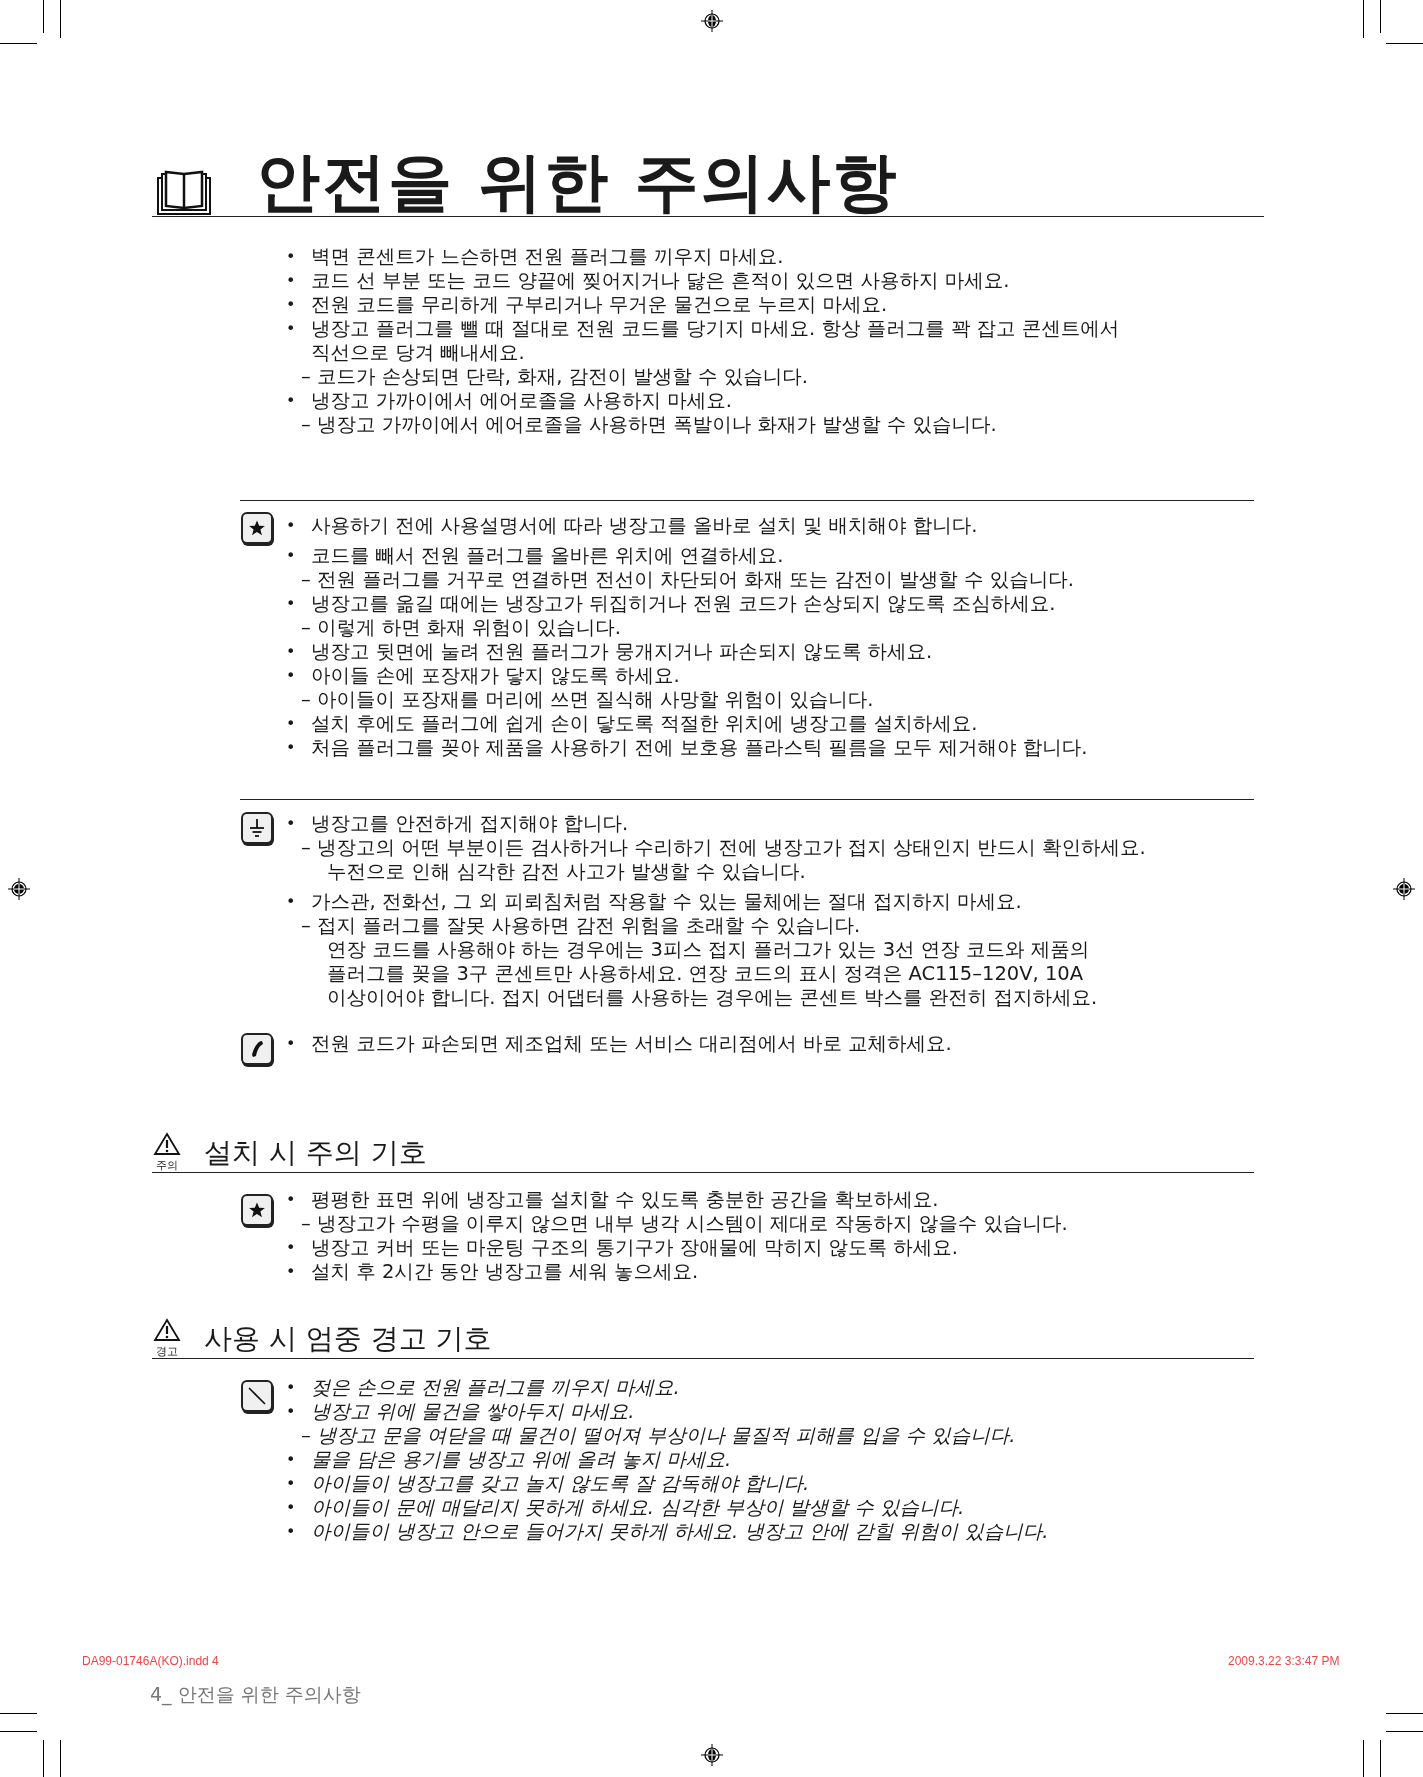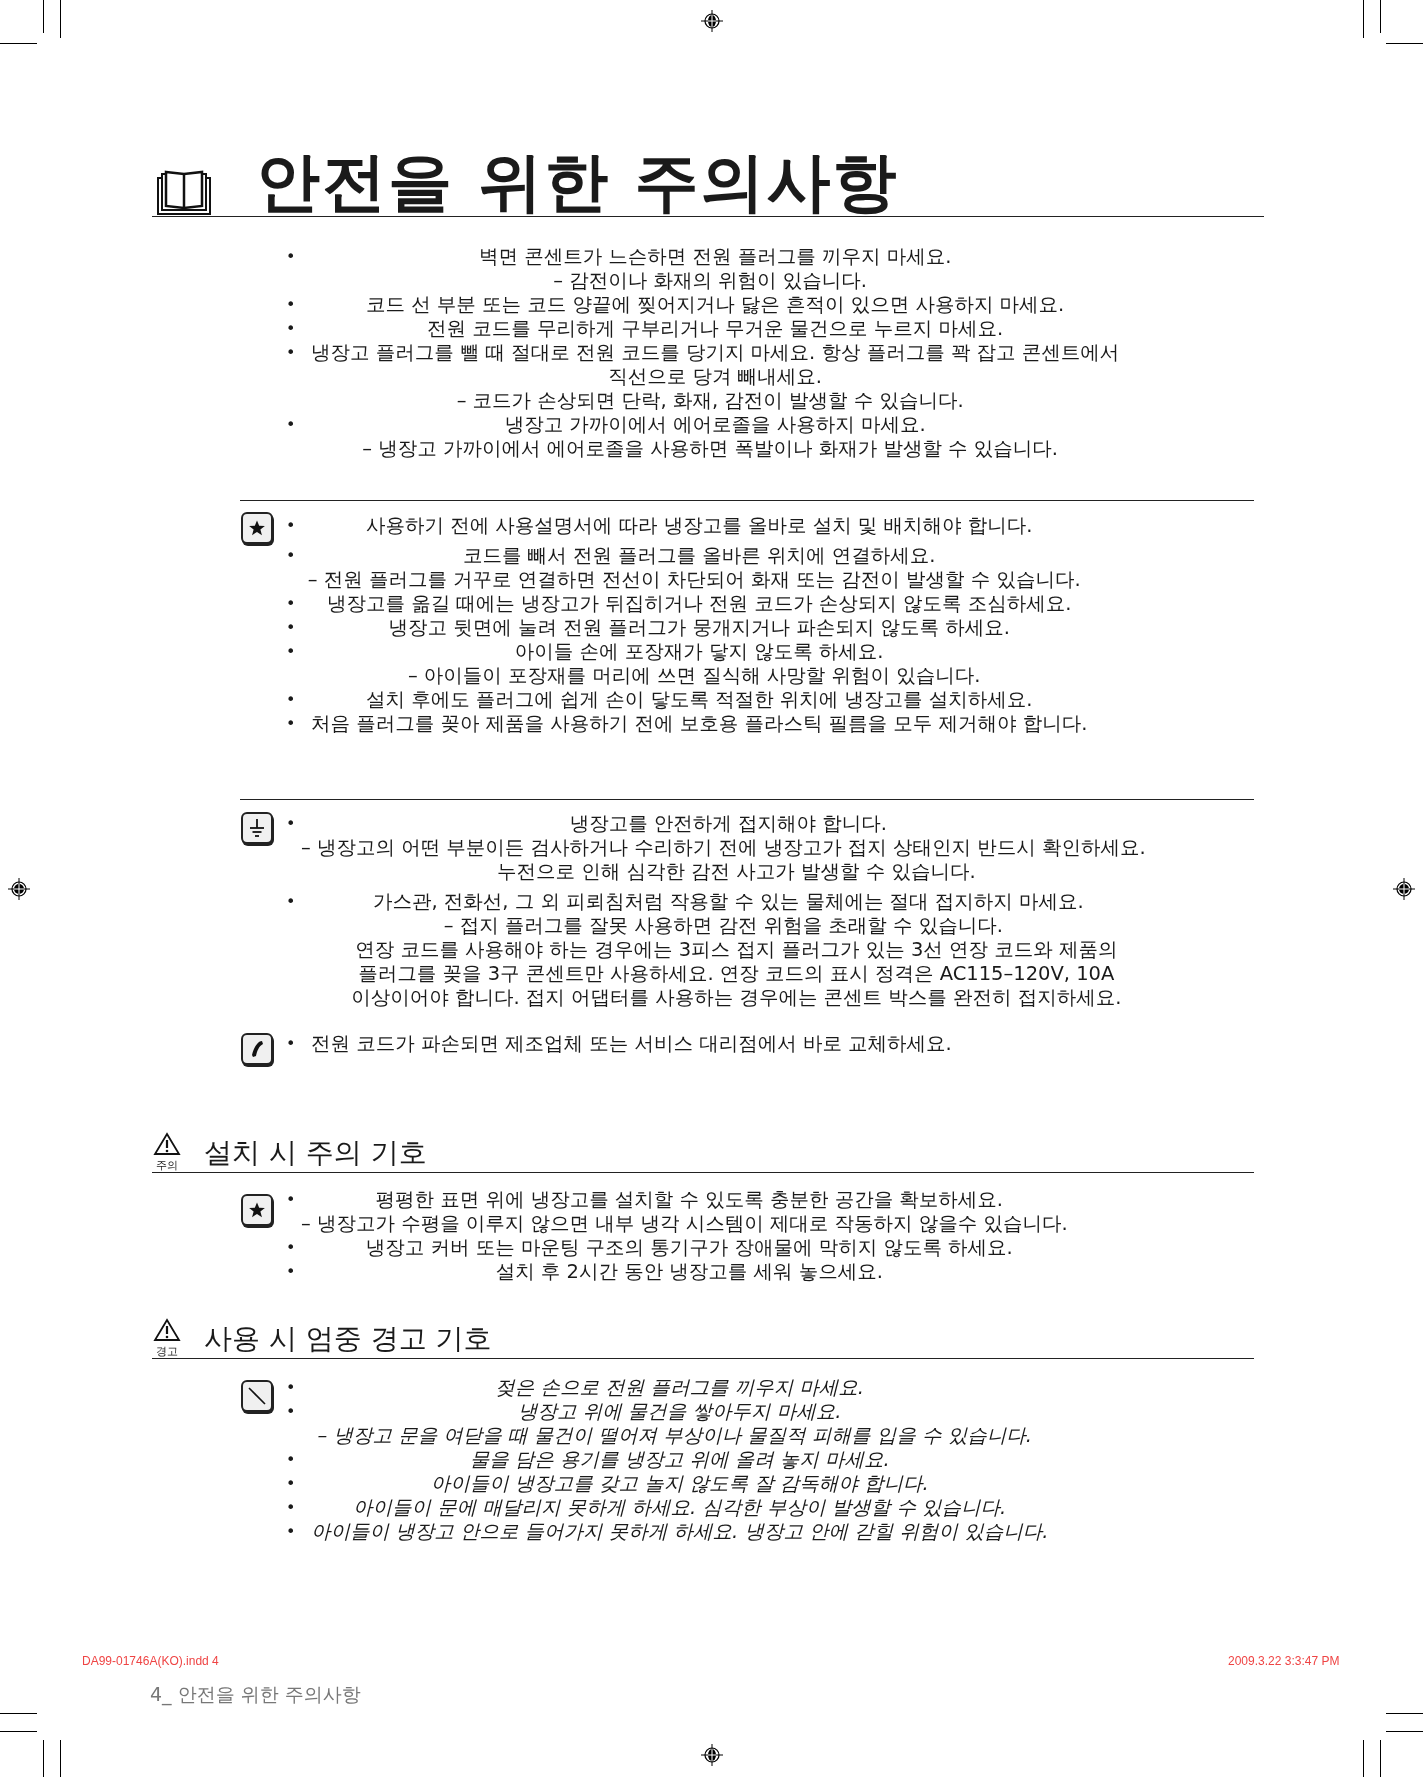--- a/index.html
+++ b/index.html
@@ -8,21 +8,21 @@
   
   .vline { position:absolute; width:1px; background:#000; }
   .hline { position:absolute; height:1px; background:#000; }
   .reg { position:absolute; width:22px; height:22px; }
 
   
   .title-wrap { position:absolute; left:152px; top:148px; width:1112px; height:68px; border-bottom:1.5px solid #222; }
   .title-icon { position:absolute; left:4px; top:22px; width:56px; height:46px; }
   .title-text { position:absolute; left:104px; top:-6px; font-size:64px; font-weight:bold; letter-spacing:2px; line-height:80px; }
 
-  .block { position:absolute; left:285px; font-size:19.5px; line-height:24px;text-align:center; }
+  .block { position:absolute; left:285px; font-size:19.5px; line-height:24px; }
   .line { white-space:nowrap; height:24px; }
   .bullet { position:relative; padding-left:26px; }
   .bullet::before { content:"•"; position:absolute; left:1px; top:0; font-size:16px; }
   .sub { padding-left:16px; }
   .cont { padding-left:42px; }
   .cont2 { padding-left:26px; }
   .gap { height:6px; }
 
   .rule { position:absolute; left:240px; width:1014px; height:1px; background:#222; }
   .icon-box { position:absolute; left:241px; width:28px; height:28px; border:2px solid #222; border-radius:6px; background:#f0f0f0;
@@ -94,21 +94,20 @@
     <rect x="2" y="8" width="52" height="36" fill="none" stroke="#111" stroke-width="2"></rect>
     <rect x="6" y="4" width="44" height="36" fill="#fff" stroke="#111" stroke-width="2"></rect>
     <path d="M10 2 L28 4 L46 2 L46 36 L28 38 L10 36 Z" fill="#fff" stroke="#111" stroke-width="2.5"></path>
     <line x1="28" y1="4" x2="28" y2="38" stroke="#111" stroke-width="2.5"></line>
   </svg>
   <div class="title-text">안전을 위한 주의사항</div>
 </div>
 
 <div class="block" style="top:245px;">
     <div class="line bullet">벽면 콘센트가 느슨하면 전원 플러그를 끼우지 마세요.</div>
-    <div class="line sub">– 감전이나 화재의 위험이 있습니다.</div>
     <div class="line bullet">코드 선 부분 또는 코드 양끝에 찢어지거나 닳은 흔적이 있으면 사용하지 마세요.</div>
     <div class="line bullet">전원 코드를 무리하게 구부리거나 무거운 물건으로 누르지 마세요.</div>
     <div class="line bullet">냉장고 플러그를 뺄 때 절대로 전원 코드를 당기지 마세요. 항상 플러그를 꽉 잡고 콘센트에서</div>
     <div class="line cont2">직선으로 당겨 빼내세요.</div>
     <div class="line sub">– 코드가 손상되면 단락, 화재, 감전이 발생할 수 있습니다.</div>
     <div class="line bullet">냉장고 가까이에서 에어로졸을 사용하지 마세요.</div>
     <div class="line sub">– 냉장고 가까이에서 에어로졸을 사용하면 폭발이나 화재가 발생할 수 있습니다.</div>
   </div>
 
 <div class="rule" style="top:500px;"></div>
@@ -117,20 +116,21 @@
   <svg width="18" height="18" viewBox="0 0 24 24">
       <path d="M12 2 L14.9 9 L22.5 9.3 L16.5 14 L18.6 21.5 L12 17.2 L5.4 21.5 L7.5 14 L1.5 9.3 L9.1 9 Z" fill="#111"></path>
     </svg>
 </div>
 <div class="block" style="top:514px;">
     <div class="line bullet">사용하기 전에 사용설명서에 따라 냉장고를 올바로 설치 및 배치해야 합니다.</div>
     <div class="gap"></div>
     <div class="line bullet">코드를 빼서 전원 플러그를 올바른 위치에 연결하세요.</div>
     <div class="line sub">– 전원 플러그를 거꾸로 연결하면 전선이 차단되어 화재 또는 감전이 발생할 수 있습니다.</div>
     <div class="line bullet">냉장고를 옮길 때에는 냉장고가 뒤집히거나 전원 코드가 손상되지 않도록 조심하세요.</div>
+    <div class="line sub">– 이렇게 하면 화재 위험이 있습니다.</div>
     <div class="line bullet">냉장고 뒷면에 눌려 전원 플러그가 뭉개지거나 파손되지 않도록 하세요.</div>
     <div class="line bullet">아이들 손에 포장재가 닿지 않도록 하세요.</div>
     <div class="line sub">– 아이들이 포장재를 머리에 쓰면 질식해 사망할 위험이 있습니다.</div>
     <div class="line bullet">설치 후에도 플러그에 쉽게 손이 닿도록 적절한 위치에 냉장고를 설치하세요.</div>
     <div class="line bullet">처음 플러그를 꽂아 제품을 사용하기 전에 보호용 플라스틱 필름을 모두 제거해야 합니다.</div>
   </div>
 
 <div class="rule" style="top:799px;"></div>
 
 <div class="icon-box" style="top:812px;">

